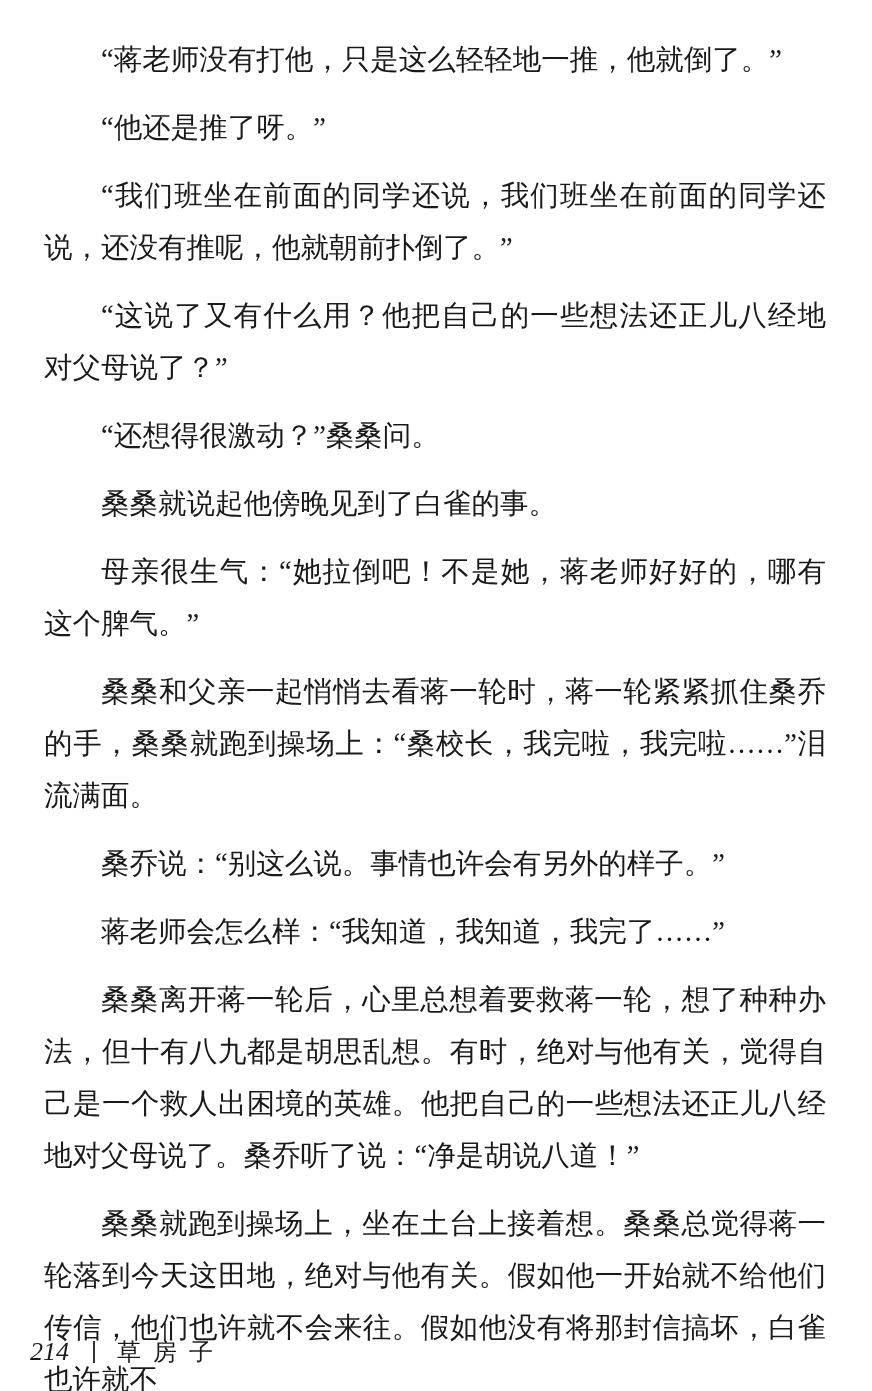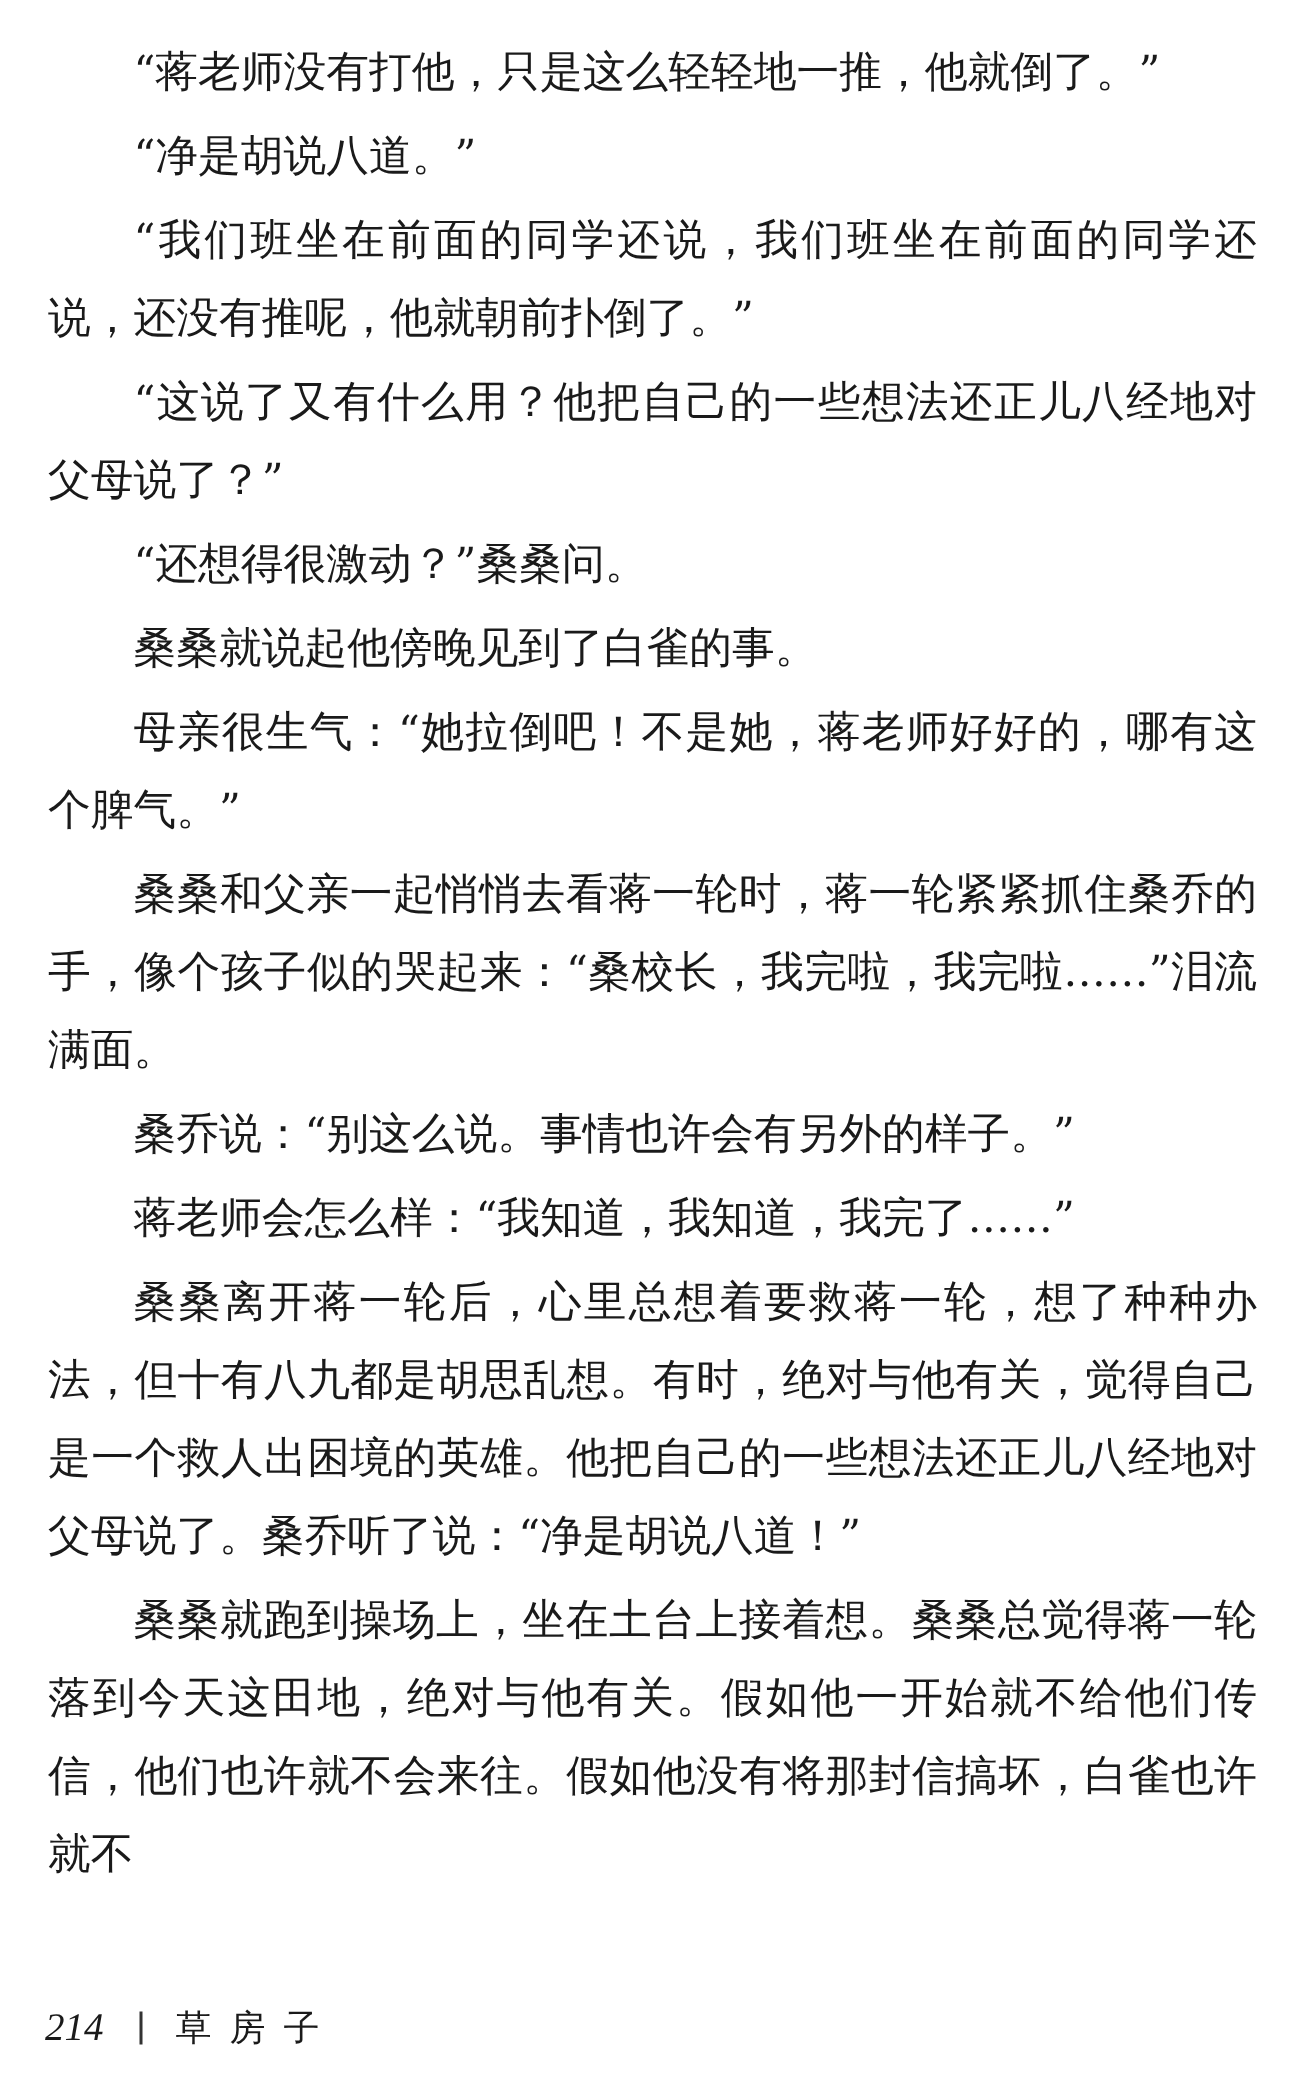--- a/index.html
+++ b/index.html
@@ -3,42 +3,42 @@
 <meta charset="utf-8">
 <style>
   html, body { margin: 0; padding: 0; background: #ffffff; }
   body { width: 872px; height: 1391px; position: relative; overflow: hidden; }
   .page {
     position: absolute; left: 28px; top: 18px; width: 814px;
     font-family: "DejaVu Serif", "Liberation Serif", serif;
     font-size: 28.5px; line-height: 52px; color: #1a1a1a;
     text-align: justify; text-justify: inter-character;
   }
-  .para { margin: 4px; text-indent: 57px; }
+  .para { margin: 16px; text-indent: 57px; font-family: Liberation Serif, serif; }
   .footer {
     position: absolute; left: 30px; top: 1335px; height: 34px;
     display: flex; align-items: center;
     font-family: "Liberation Serif", "DejaVu Serif", serif; color: #1a1a1a;
   }
   .page-num { font-style: italic; font-size: 26px; }
   .sep { display: inline-block; width: 2px; height: 22px; background: #333; margin: 0 22px 0 24px; }
   .book-title { font-family: Liberation Mono, monospace; font-size: 24px; letter-spacing: 12px; }
 </style>
 </head>
 <body>
 
 <div class="page">
   <p class="para">“蒋老师没有打他，只是这么轻轻地一推，他就倒了。”</p>
-  <p class="para">“净是胡说八道。”</p>
+  <p class="para">“他还是推了呀。”</p>
   <p class="para">“我们班坐在前面的同学还说，我们班坐在前面的同学还说，还没有推呢，他就朝前扑倒了。”</p>
   <p class="para">“这说了又有什么用？他把自己的一些想法还正儿八经地对父母说了？”</p>
   <p class="para">“还想得很激动？”桑桑问。</p>
   <p class="para">桑桑就说起他傍晚见到了白雀的事。</p>
   <p class="para">母亲很生气：“她拉倒吧！不是她，蒋老师好好的，哪有这个脾气。”</p>
-  <p class="para">桑桑和父亲一起悄悄去看蒋一轮时，蒋一轮紧紧抓住桑乔的手，像个孩子似的哭起来：“桑校长，我完啦，我完啦……”泪流满面。</p>
+  <p class="para">桑桑和父亲一起悄悄去看蒋一轮时，蒋一轮紧紧抓住桑乔的手，桑桑就跑到操场上：“桑校长，我完啦，我完啦……”泪流满面。</p>
   <p class="para">桑乔说：“别这么说。事情也许会有另外的样子。”</p>
   <p class="para">蒋老师会怎么样：“我知道，我知道，我完了……”</p>
   <p class="para">桑桑离开蒋一轮后，心里总想着要救蒋一轮，想了种种办法，但十有八九都是胡思乱想。有时，绝对与他有关，觉得自己是一个救人出困境的英雄。他把自己的一些想法还正儿八经地对父母说了。桑乔听了说：“净是胡说八道！”</p>
   <p class="para">桑桑就跑到操场上，坐在土台上接着想。桑桑总觉得蒋一轮落到今天这田地，绝对与他有关。假如他一开始就不给他们传信，他们也许就不会来往。假如他没有将那封信搞坏，白雀也许就不</p>
 </div>
 
 <div class="footer">
   <span class="page-num">214</span>
   <span class="sep"></span>
   <span class="book-title">草房子</span>

